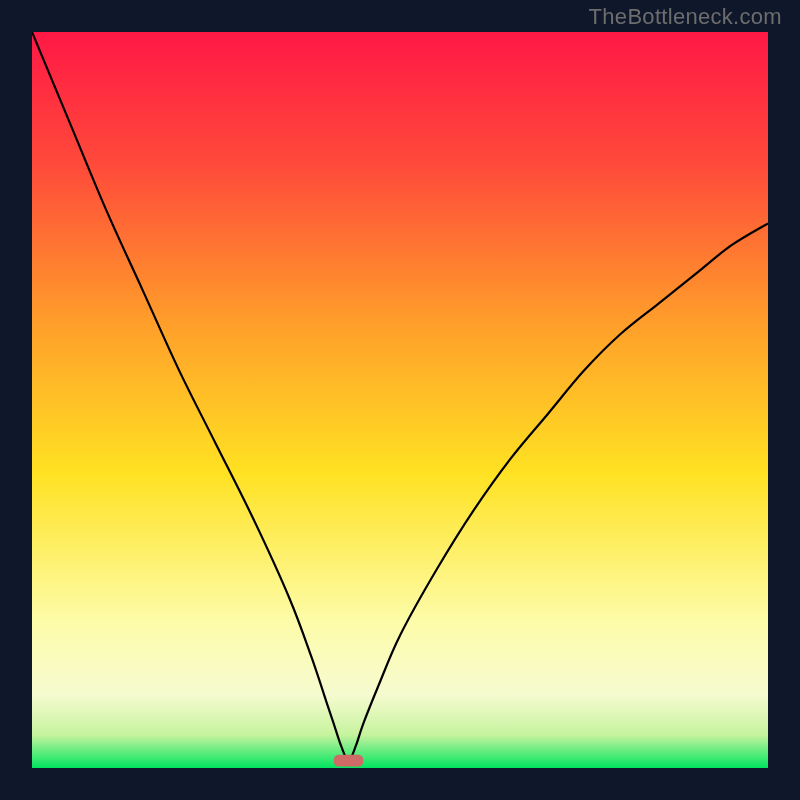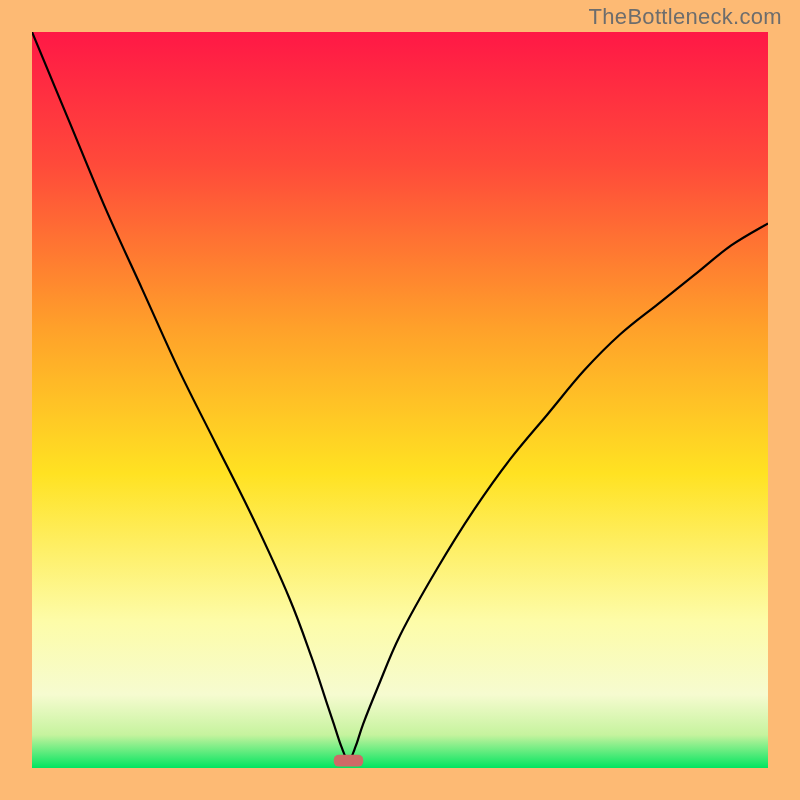--- a/index.html
+++ b/index.html
@@ -8,21 +8,21 @@
     width: 800px;
     height: 800px;
     overflow: hidden;
     background: #000;
     font-family: Arial, Helvetica, sans-serif;
   }
   .frame {
     position: relative;
     width: 800px;
     height: 800px;
-    background: #fdba74;
+    background: #0f172a;
   }
   .plot {
     position: absolute;
     left: 32px;
     top: 32px;
     width: 736px;
     height: 736px;
     
   }
   .plot svg {

